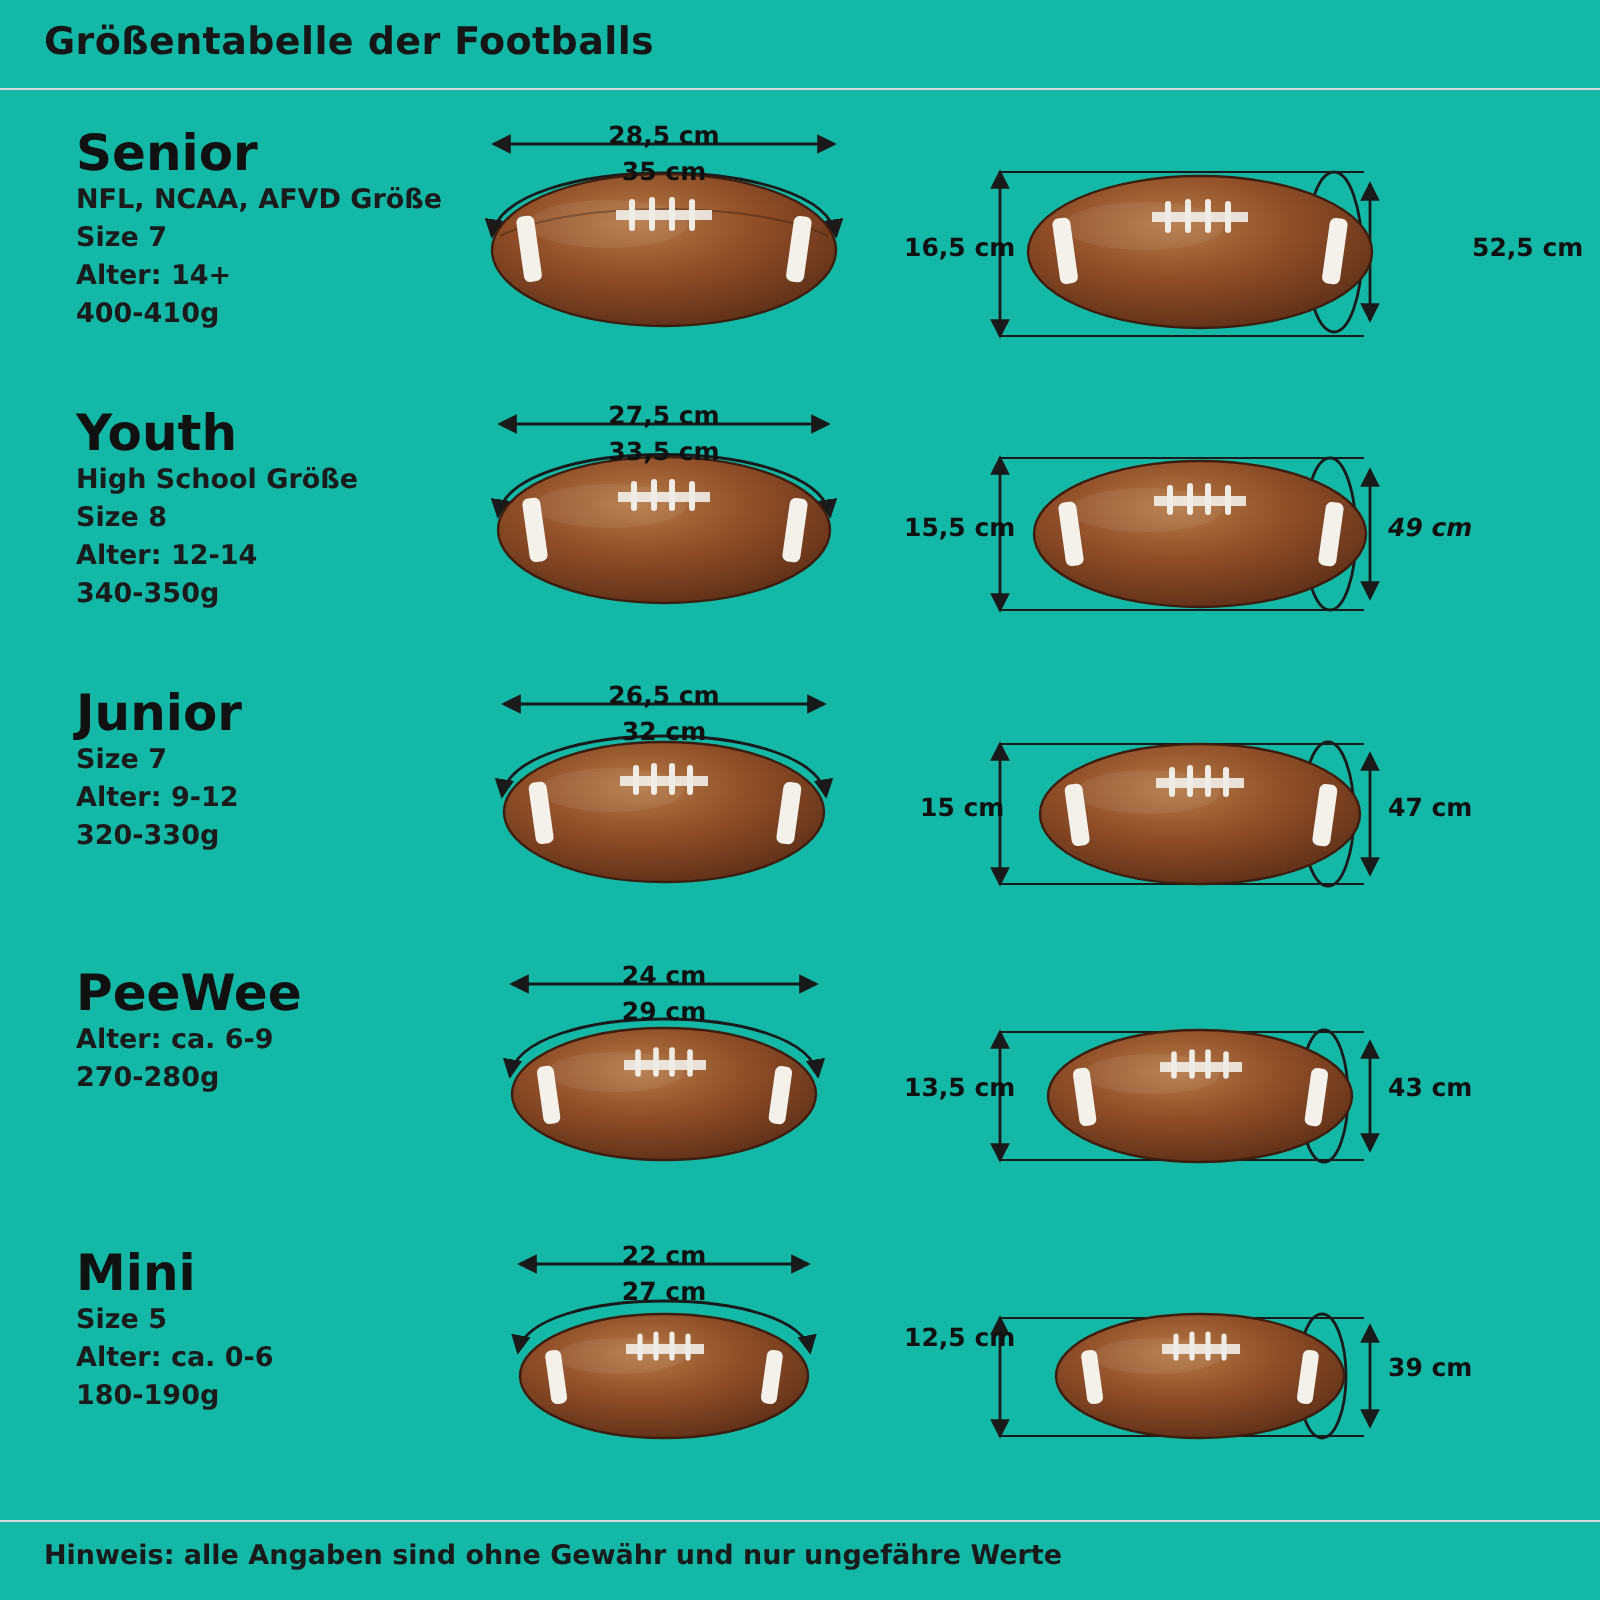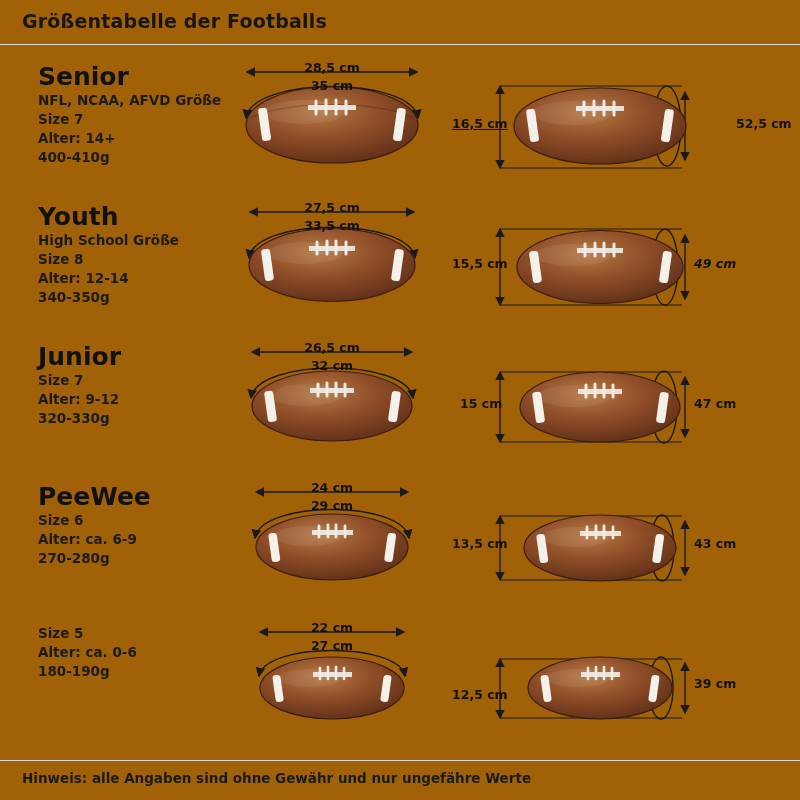--- a/index.html
+++ b/index.html
@@ -7,21 +7,21 @@
     margin: 0; padding: 0;
     width: 800px; height: 800px;
     background: #ffffff;
     font-family: "DejaVu Sans", "Liberation Sans", sans-serif;
     color: #1a1a1a;
     overflow: hidden;
   }
   #page {
     position: relative;
     width: 800px; height: 800px;
-    background: #a16207;
+    background: #14b8a6;
   }
 
   
   .title {
     position: absolute;
     left: 22px; top: 10px;
     font-size: 19px;
     font-weight: bold;
     letter-spacing: .2px;
     color: #161616;
@@ -151,21 +151,21 @@
             <line x1="94" y1="42" x2="94" y2="56"></line>
             <line x1="104" y1="42" x2="104" y2="56"></line>
             <line x1="114" y1="43" x2="114" y2="56"></line>
           </g>
           <ellipse cx="72" cy="54" rx="40" ry="12" fill="#ffffff" opacity=".07"></ellipse>
         </g>
       </svg>
     </div>
 
     <div class="panel-right">
-      <div class="dim-label" style="left:0px; top:58px;text-decoration:underline;">16,5 cm</div>
+      <div class="dim-label" style="left:0px; top:58px;">16,5 cm</div>
       <div class="dim-label" style="left:242px; top:58px;margin-left:42px;">52,5 cm</div>
       <svg width="320" height="140" viewBox="0 0 320 140">
         <defs>
           <radialGradient id="bg1b" cx="42%" cy="32%" r="75%">
             <stop offset="0%" stop-color="#b57a46"></stop>
             <stop offset="48%" stop-color="#8f4d27"></stop>
             <stop offset="100%" stop-color="#5a2d17"></stop>
           </radialGradient>
         </defs>
         <line x1="48" y1="28" x2="48" y2="110" stroke="#1a1a1a" stroke-width="1.4" marker-start="url(#ah2)" marker-end="url(#ah)"></line>
@@ -327,21 +327,20 @@
           </g>
           <ellipse cx="122" cy="58" rx="36" ry="11" fill="#ffffff" opacity=".07"></ellipse>
         </g>
       </svg>
     </div>
   </div>
 
   <div class="row" style="top:478px;">
     <div class="info">
       <div class="name">PeeWee</div>
-      <div class="sub">Size 6</div>
       <div class="sub">Alter: ca. 6-9</div>
       <div class="sub">270-280g</div>
     </div>
 
     <div class="panel-left">
       <div class="dim-label lbl-top1">24 cm</div>
       <div class="dim-label lbl-top2">29 cm</div>
       <svg width="200" height="140" viewBox="0 0 200 140">
         <defs>
           <radialGradient id="bg4" cx="42%" cy="32%" r="75%">
@@ -396,20 +395,21 @@
             <line x1="161" y1="49" x2="161" y2="60"></line>
           </g>
           <ellipse cx="124" cy="59" rx="34" ry="10" fill="#ffffff" opacity=".07"></ellipse>
         </g>
       </svg>
     </div>
   </div>
 
   <div class="row" style="top:618px;">
     <div class="info">
+      <div class="name">Mini</div>
       <div class="sub">Size 5</div>
       <div class="sub">Alter: ca. 0-6</div>
       <div class="sub">180-190g</div>
     </div>
 
     <div class="panel-left">
       <div class="dim-label lbl-top1">22 cm</div>
       <div class="dim-label lbl-top2">27 cm</div>
       <svg width="200" height="140" viewBox="0 0 200 140">
         <defs>
@@ -431,21 +431,21 @@
             <line x1="96" y1="49" x2="96" y2="61"></line>
             <line x1="104" y1="49" x2="104" y2="61"></line>
             <line x1="112" y1="50" x2="112" y2="61"></line>
           </g>
           <ellipse cx="78" cy="60" rx="32" ry="9" fill="#ffffff" opacity=".07"></ellipse>
         </g>
       </svg>
     </div>
 
     <div class="panel-right">
-      <div class="dim-label" style="left:0px; top:69px;">12,5 cm</div>
+      <div class="dim-label" style="left:0px; top:43px;">12,5 cm</div>
       <div class="dim-label" style="left:242px; top:58px;">39 cm</div>
       <svg width="320" height="140" viewBox="0 0 320 140">
         <defs>
           <radialGradient id="bg5b" cx="42%" cy="32%" r="75%">
             <stop offset="0%" stop-color="#b57a46"></stop>
             <stop offset="48%" stop-color="#8f4d27"></stop>
             <stop offset="100%" stop-color="#5a2d17"></stop>
           </radialGradient>
         </defs>
         <line x1="48" y1="41" x2="48" y2="100" stroke="#1a1a1a" stroke-width="1.4" marker-start="url(#ah2)" marker-end="url(#ah)"></line>

